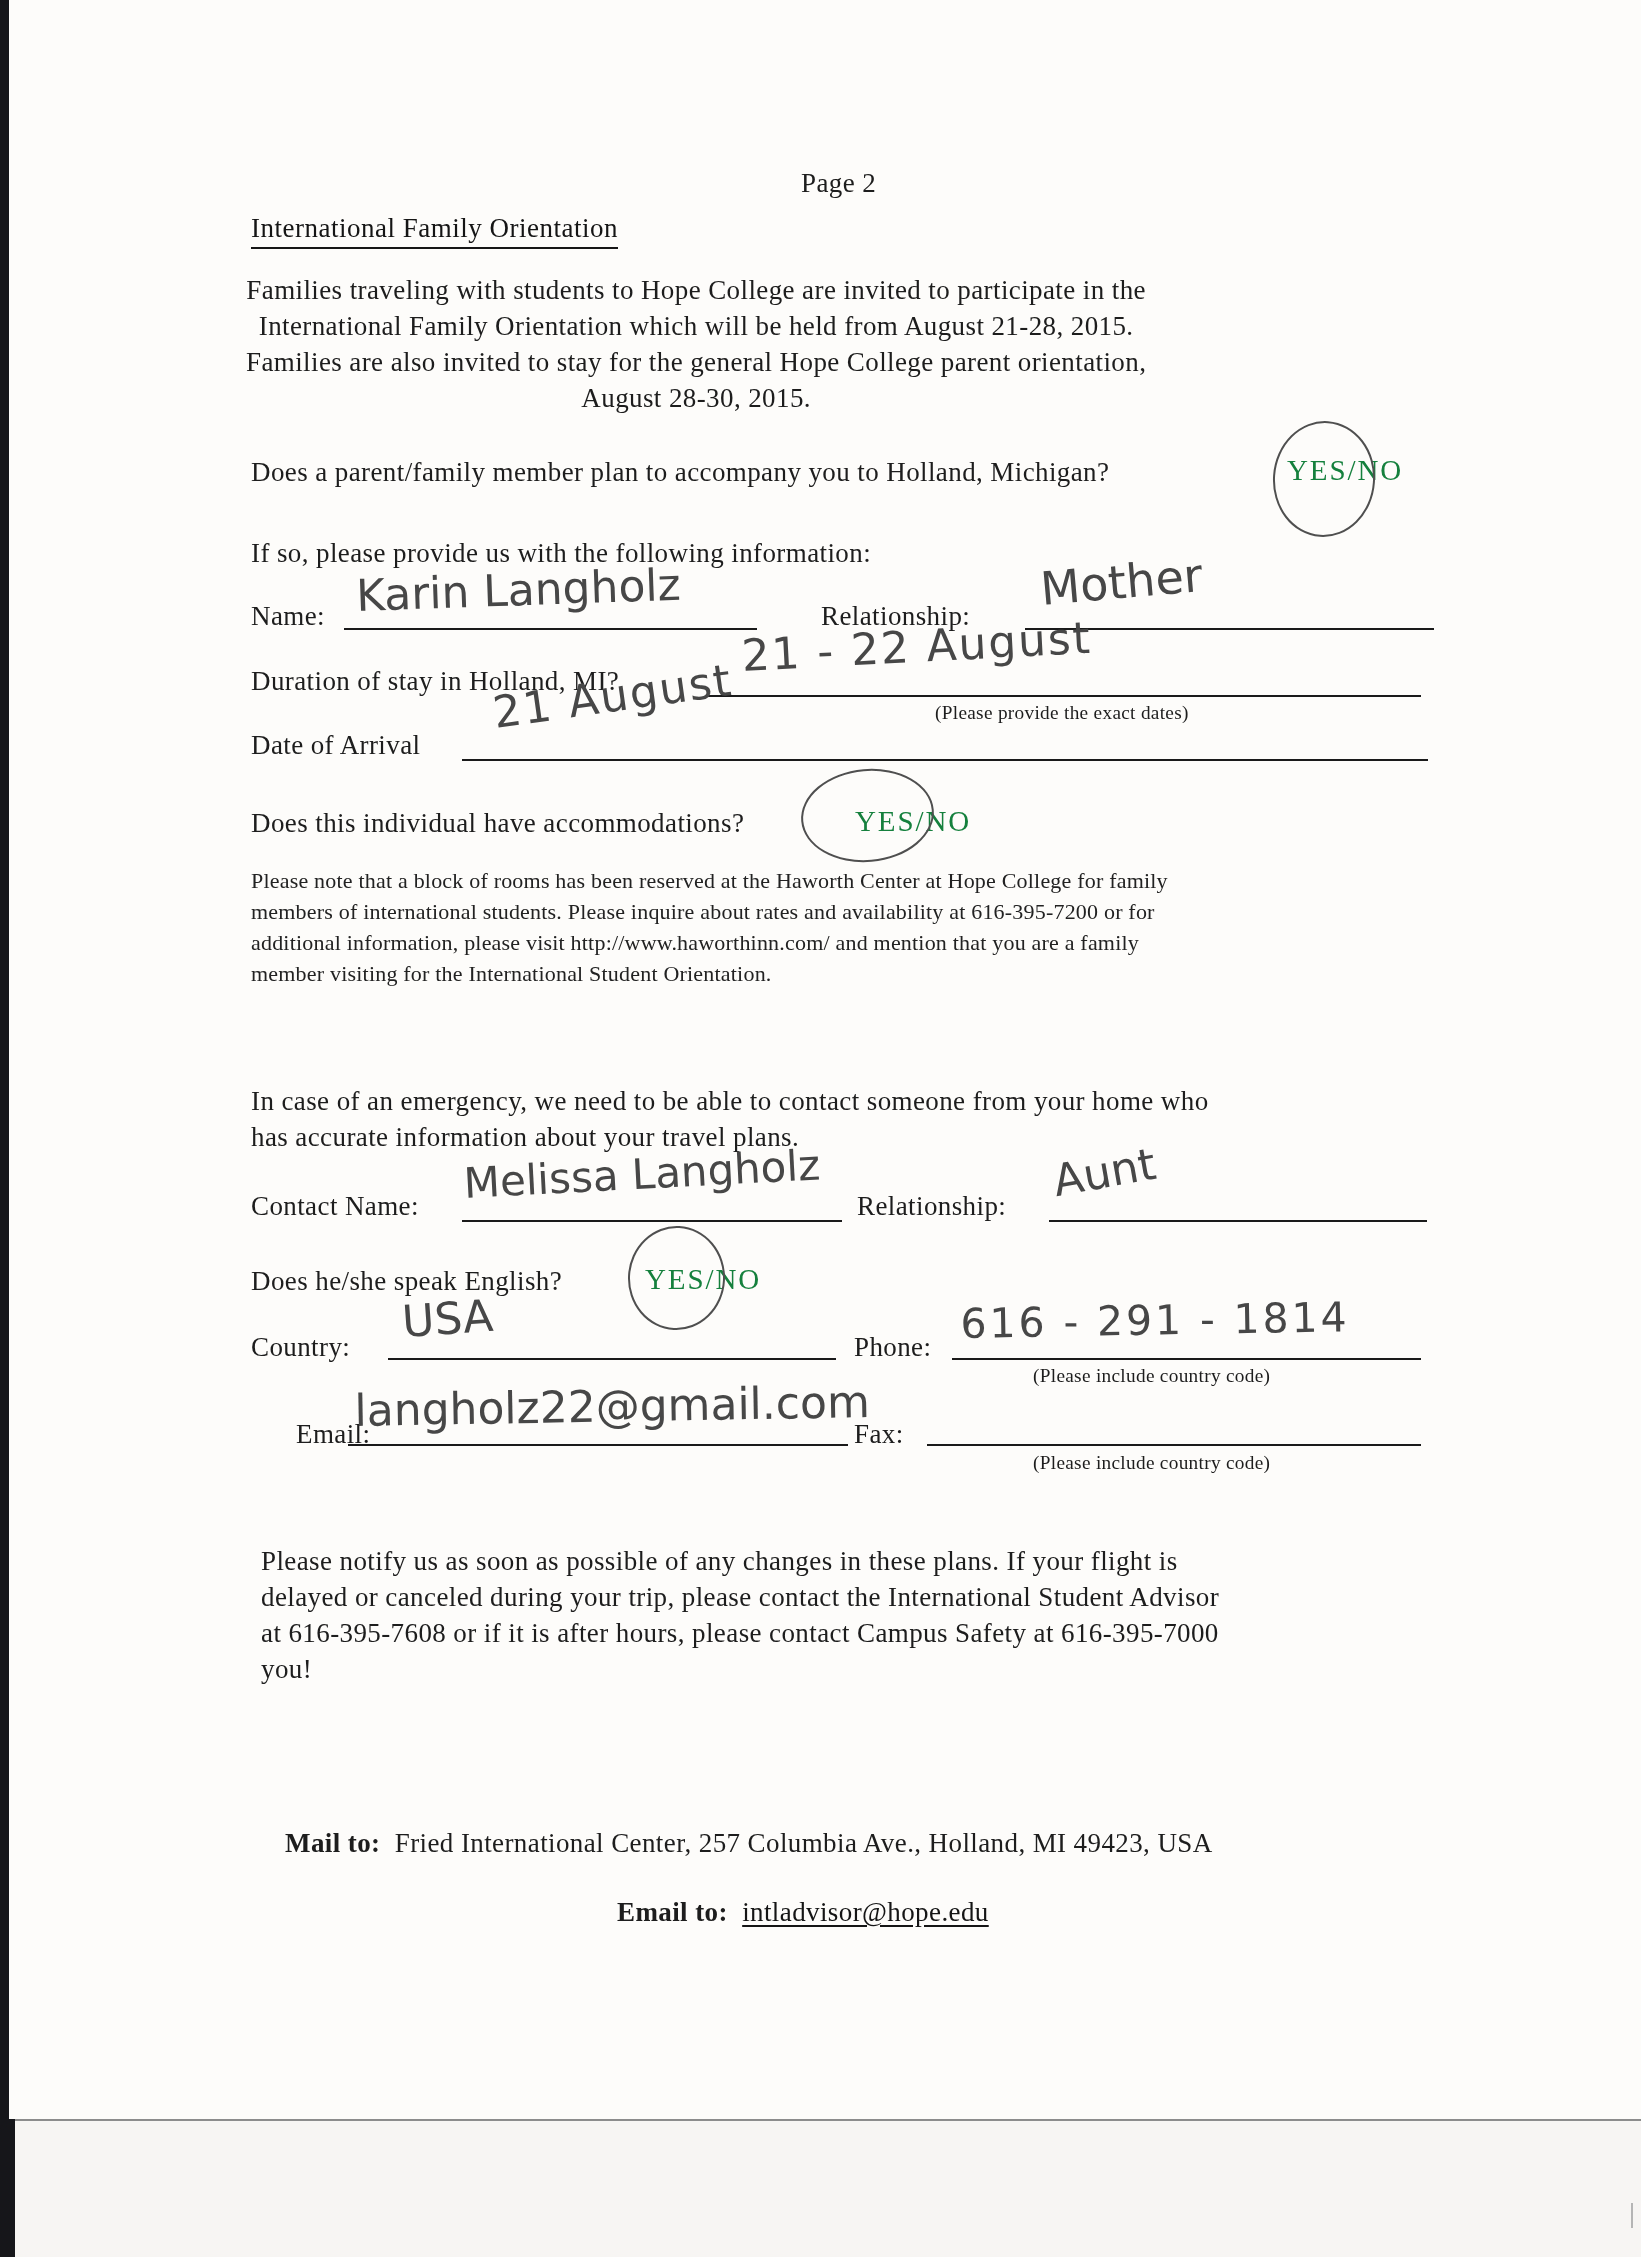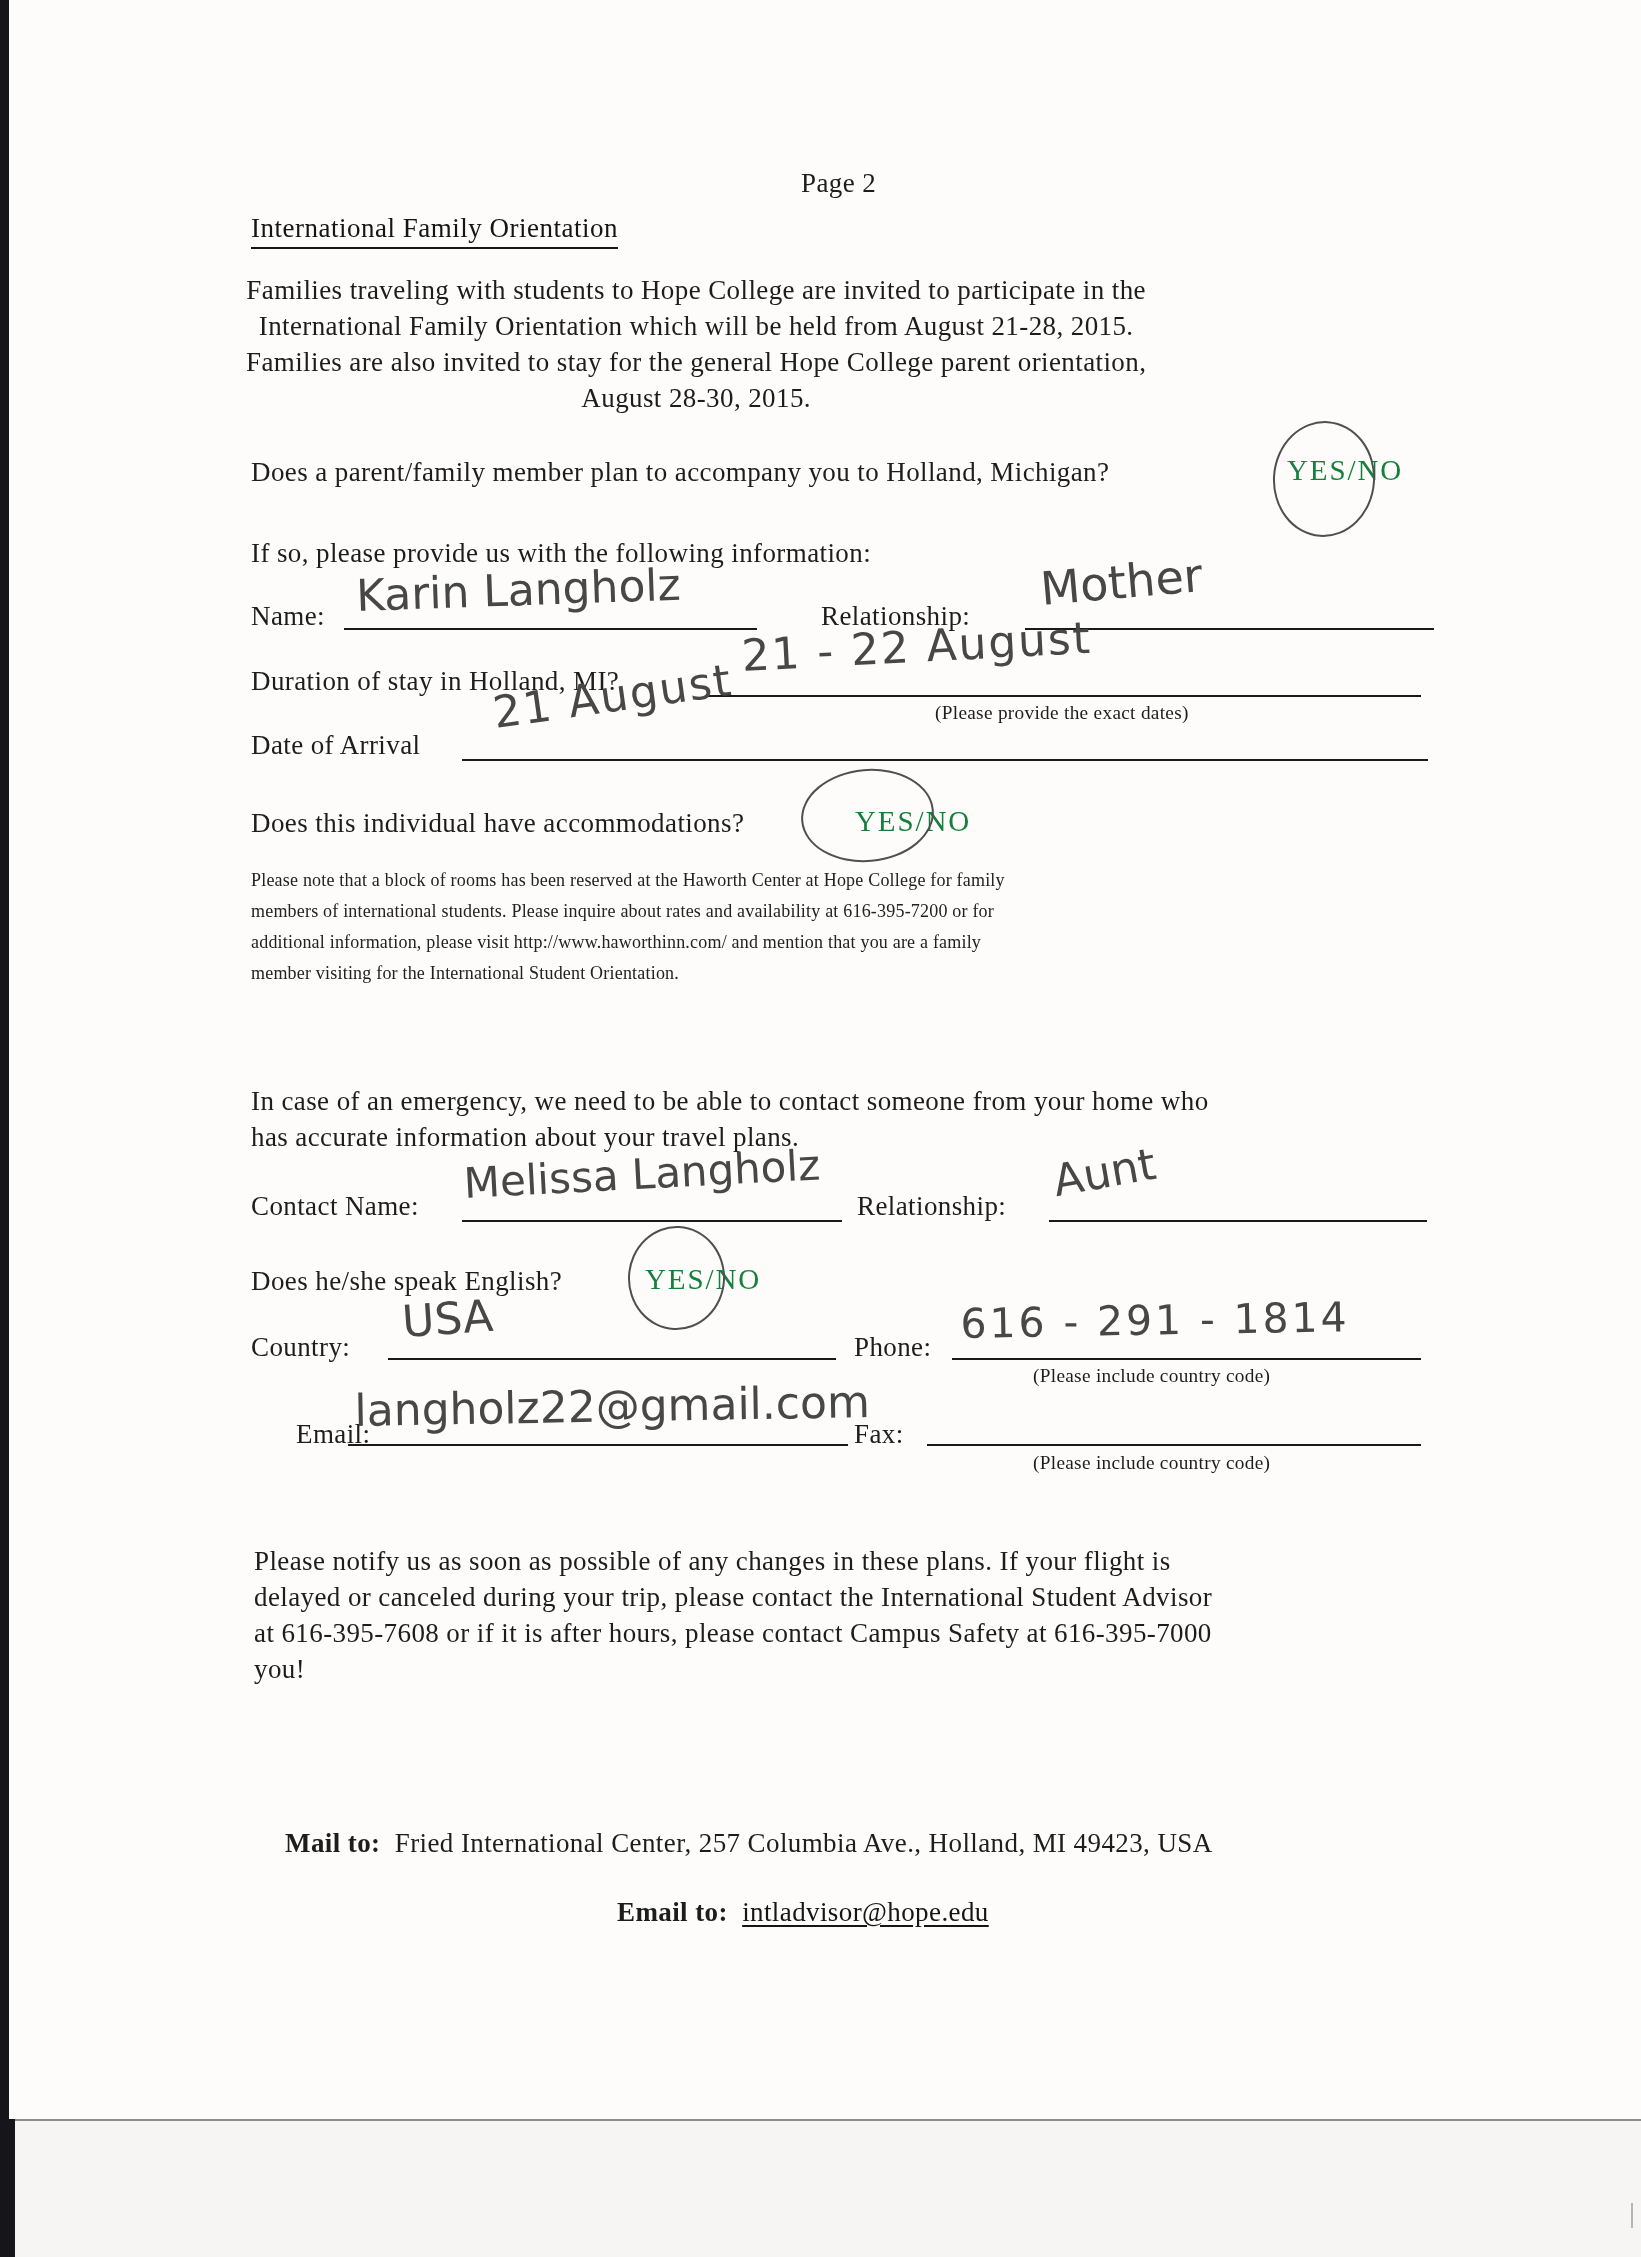--- a/index.html
+++ b/index.html
@@ -6,21 +6,21 @@
   #scan{
     position:relative;
     width:1641px;height:2257px;
     background:#fdfcfa;
     overflow:hidden;
     font-family:"Liberation Serif", serif;
     color:#1b1b1b;
   }
   .abs{position:absolute;white-space:nowrap;}
   .body-text{font-size:27px;line-height:36px;letter-spacing:0.4px;color:#1d1d1d;}
-  .small-text{font-size:18px;line-height:31px;letter-spacing:0.2px;color:#222;}
+  .small-text{font-size:22px;line-height:31px;letter-spacing:0.2px;color:#222;}
   .hint{font-size:19.3px;letter-spacing:0.3px;color:#1d1d1d;}
   .label{font-size:27px;letter-spacing:0.4px;color:#1d1d1d;}
   .heading{
     font-size:27px;letter-spacing:0.5px;color:#151515;
     border-bottom:2.4px solid #161616;padding-bottom:2.9px;
   }
   .yesno{font-size:29px;letter-spacing:1.9px;color:#15803d;}
   .rule{position:absolute;height:0;border-top:2.4px solid #1a1a1a;}
   .hand{
     position:absolute;
@@ -120,21 +120,21 @@
 
   <div class="abs label" style="left:251px;top:1419px;margin-left:45px;">Email:</div>
   <div class="rule" style="left:348px;top:1444px;width:500px;"></div>
   <div class="hand" style="left:355px;top:1385px;font-size:44px;transform:rotate(-1deg);z-index:2;">langholz22@gmail.com</div>
 
   <div class="abs label" style="left:854px;top:1419px;">Fax:</div>
   <div class="rule" style="left:927px;top:1444px;width:494px;"></div>
   <div class="hand" style="left:1043px;top:1390px;font-size:42px;"></div>
   <div class="abs hint" style="left:1033px;top:1452px;">(Please include country code)</div>
 
-  <div class="abs" style="left:254px;top:1543px;">
+  <div class="abs" style="left:261px;top:1543px;">
     <div class="body-text">Please notify us as soon as possible of any changes in these plans.  If your flight is</div>
     <div class="body-text">delayed or canceled during your trip, please contact the International Student Advisor</div>
     <div class="body-text">at 616-395-7608 or if it is after hours, please contact Campus Safety at 616-395-7000</div>
     <div class="body-text">you!</div>
   </div>
 
   <div class="abs body-text" style="left:285px;top:1825px;">
     <span class="bold">Mail to:</span>&nbsp;&nbsp;<span>Fried International Center, 257 Columbia Ave., Holland, MI 49423, USA</span>
   </div>
 

